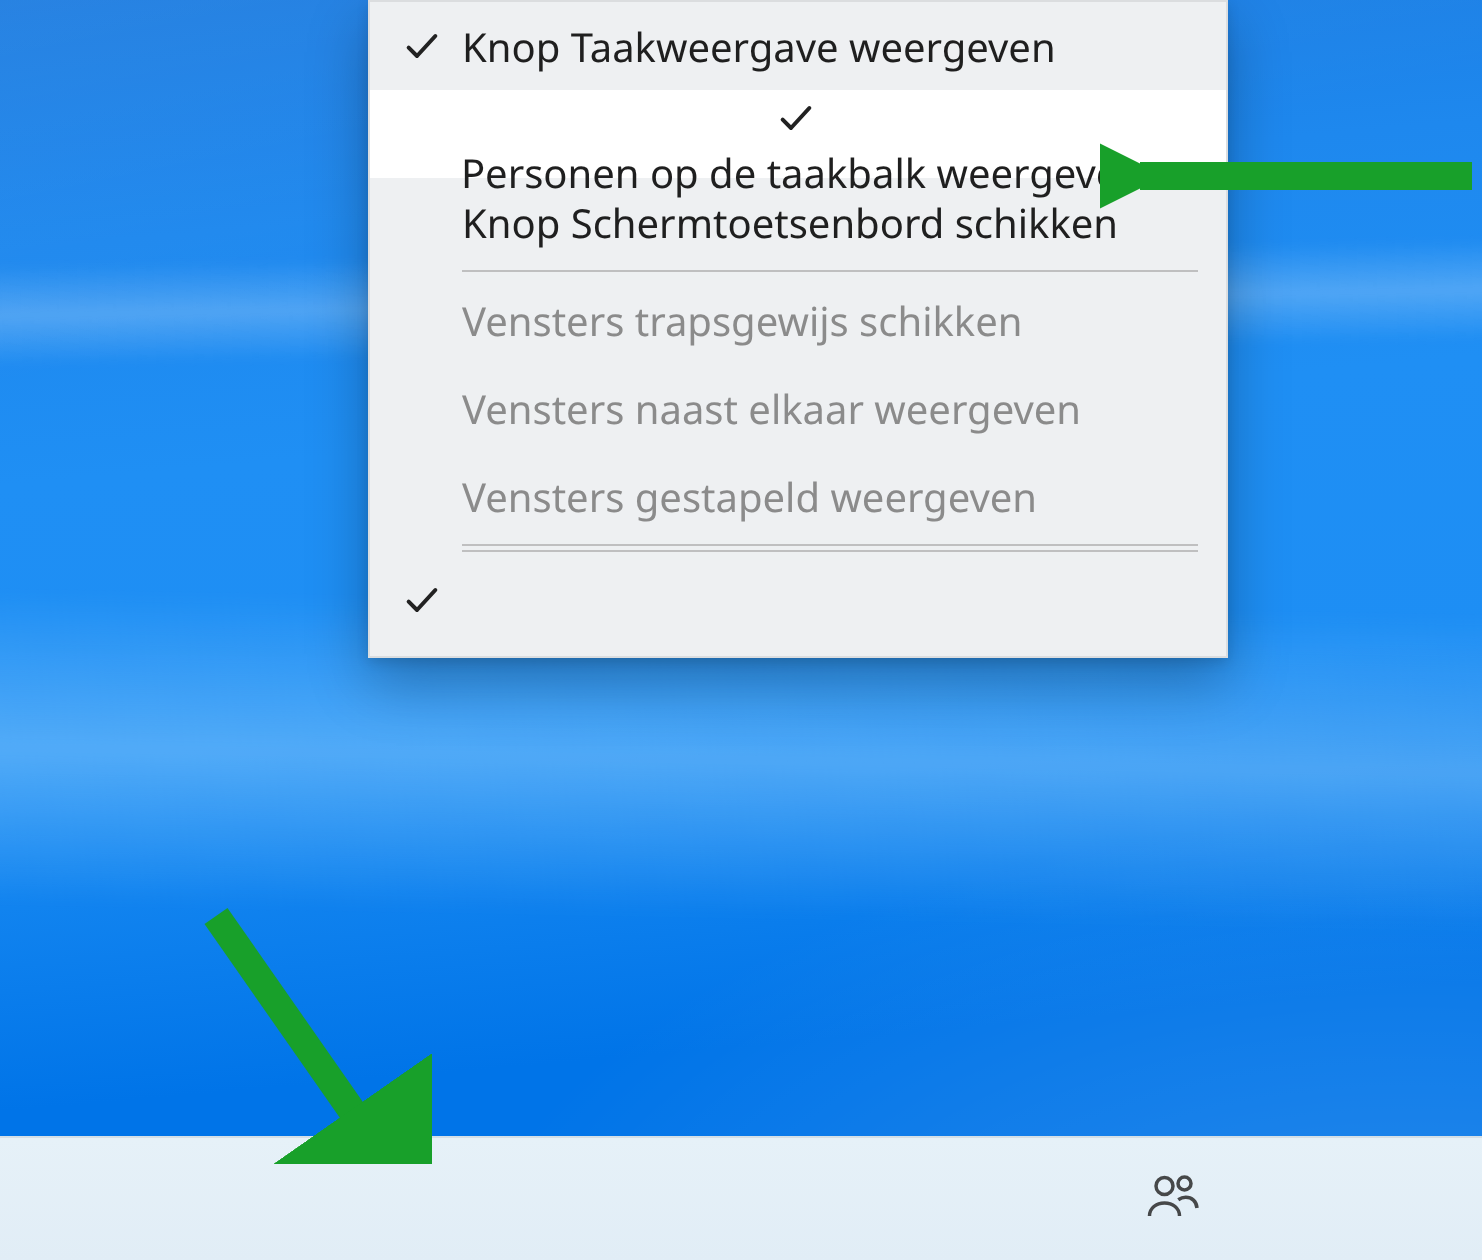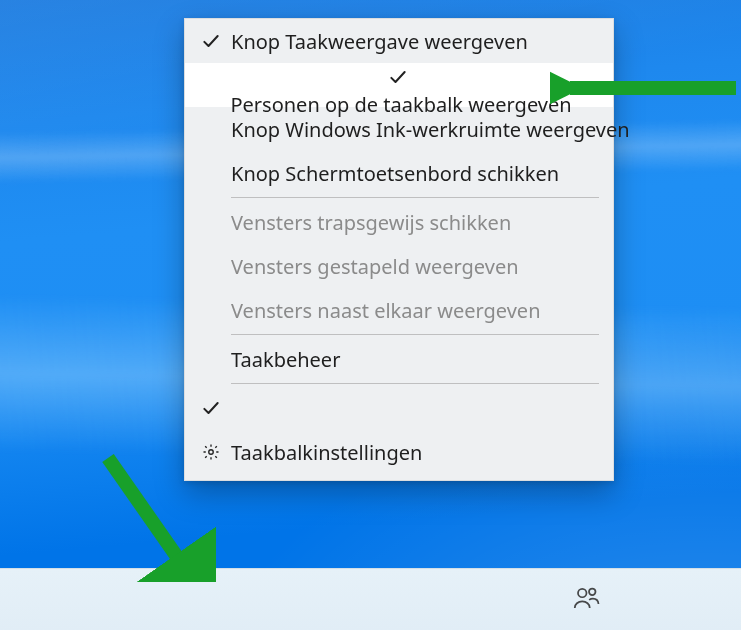--- a/index.html
+++ b/index.html
@@ -34,21 +34,21 @@
     .taskbar {
       position: absolute; left: 0; right: 0; bottom: 0; height: 62px;
       background: linear-gradient(#e6f1f8, #e1edf6);
       border-top: 1px solid rgba(0,0,0,.06);
     }
     .taskbar .people {
       position: absolute; right: 140px; top: 14px;
       color: #2b2b2b; opacity:.85;
     }
     .context-menu {
-      position: absolute; top: 18px; left: 184px; width: 430px;
+      position: absolute; top: 0; left: 184px; width: 430px;
       background: #eef0f2;
       box-shadow: 0 12px 28px rgba(0,0,0,.28), 0 2px 6px rgba(0,0,0,.12);
       padding-bottom: 6px;
       font-size: 20px; color: #1f1f1f;
       border:1px solid rgba(0,0,0,.08);
     }
     .menu-item {
       display: flex; align-items: center;
       height: 44px;
       padding: 0 14px 0 12px;
@@ -104,60 +104,43 @@
     <div class="menu-item highlight">
       <span class="icon-slot">
         <svg class="check-svg" viewBox="0 0 24 24" fill="none" stroke="currentColor" stroke-width="2.4" stroke-linecap="round" stroke-linejoin="round">
           <polyline points="4 13 9 18 20 6"></polyline>
         </svg>
       </span>
       <span class="label">Personen op de taakbalk weergeven</span>
     </div>
     <div class="menu-item">
       <span class="icon-slot"></span>
-      <span class="label">Knop Windows Ink-werkruimte weergeven</span>
-    </div>
-    <div class="menu-item">
-      <span class="icon-slot"></span>
       <span class="label">Knop Schermtoetsenbord schikken</span>
     </div>
     <div class="separator"></div>
     <div class="menu-item disabled">
       <span class="icon-slot"></span>
       <span class="label">Vensters trapsgewijs schikken</span>
     </div>
     <div class="menu-item disabled">
       <span class="icon-slot"></span>
-      <span class="label">Vensters gestapeld weergeven</span>
+      <span class="label">Vensters naast elkaar weergeven</span>
     </div>
     <div class="menu-item disabled">
       <span class="icon-slot"></span>
-      <span class="label">Vensters naast elkaar weergeven</span>
+      <span class="label">Vensters gestapeld weergeven</span>
     </div>
     <div class="separator"></div>
-    <div class="menu-item">
-      <span class="icon-slot"></span>
-      <span class="label">Taakbeheer</span>
-    </div>
     <div class="separator"></div>
     <div class="menu-item">
       <span class="icon-slot">
         <svg class="check-svg" viewBox="0 0 24 24" fill="none" stroke="currentColor" stroke-width="2.4" stroke-linecap="round" stroke-linejoin="round">
           <polyline points="4 13 9 18 20 6"></polyline>
         </svg>
       </span>
-    </div>
-    <div class="menu-item">
-      <span class="icon-slot">
-        <svg class="gear-svg" viewBox="0 0 24 24" fill="none" stroke="currentColor" stroke-width="1.8">
-          <circle cx="12" cy="12" r="3"></circle>
-          <path d="M12 2v3M12 19v3M4.2 4.2l2.1 2.1M17.7 17.7l2.1 2.1M2 12h3M19 12h3M4.2 19.8l2.1-2.1M17.7 6.3l2.1-2.1"></path>
-        </svg>
-      </span>
-      <span class="label">Taakbalkinstellingen</span>
     </div>
   </div>
 
 <div class="arrow arrow-right">
   <svg viewBox="0 0 188 56">
     <defs>
       <marker id="ah1" viewBox="0 0 10 10" refX="1" refY="5" markerWidth="9" markerHeight="9" orient="auto">
         <path d="M10 0 L0 5 L10 10 Z" fill="#18a02a"></path>
       </marker>
     </defs>

